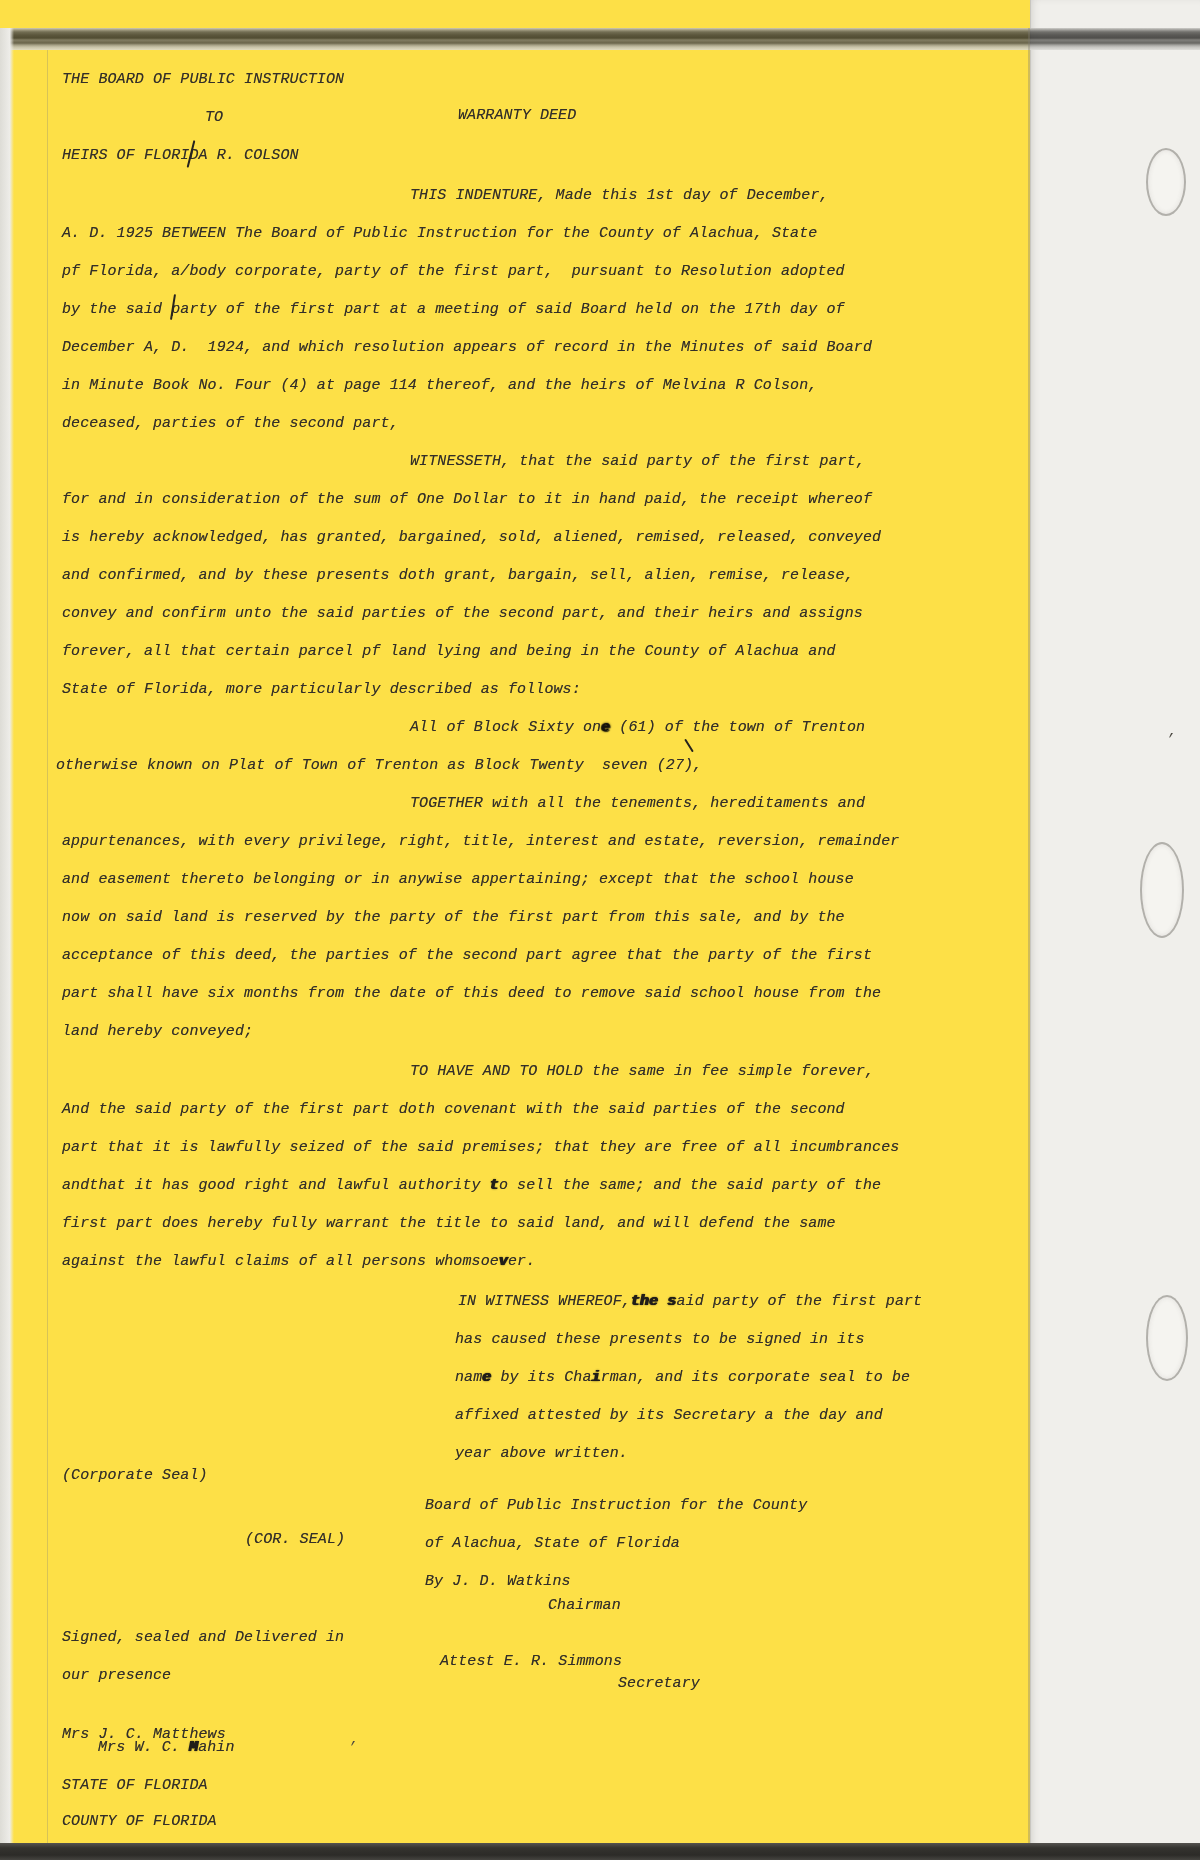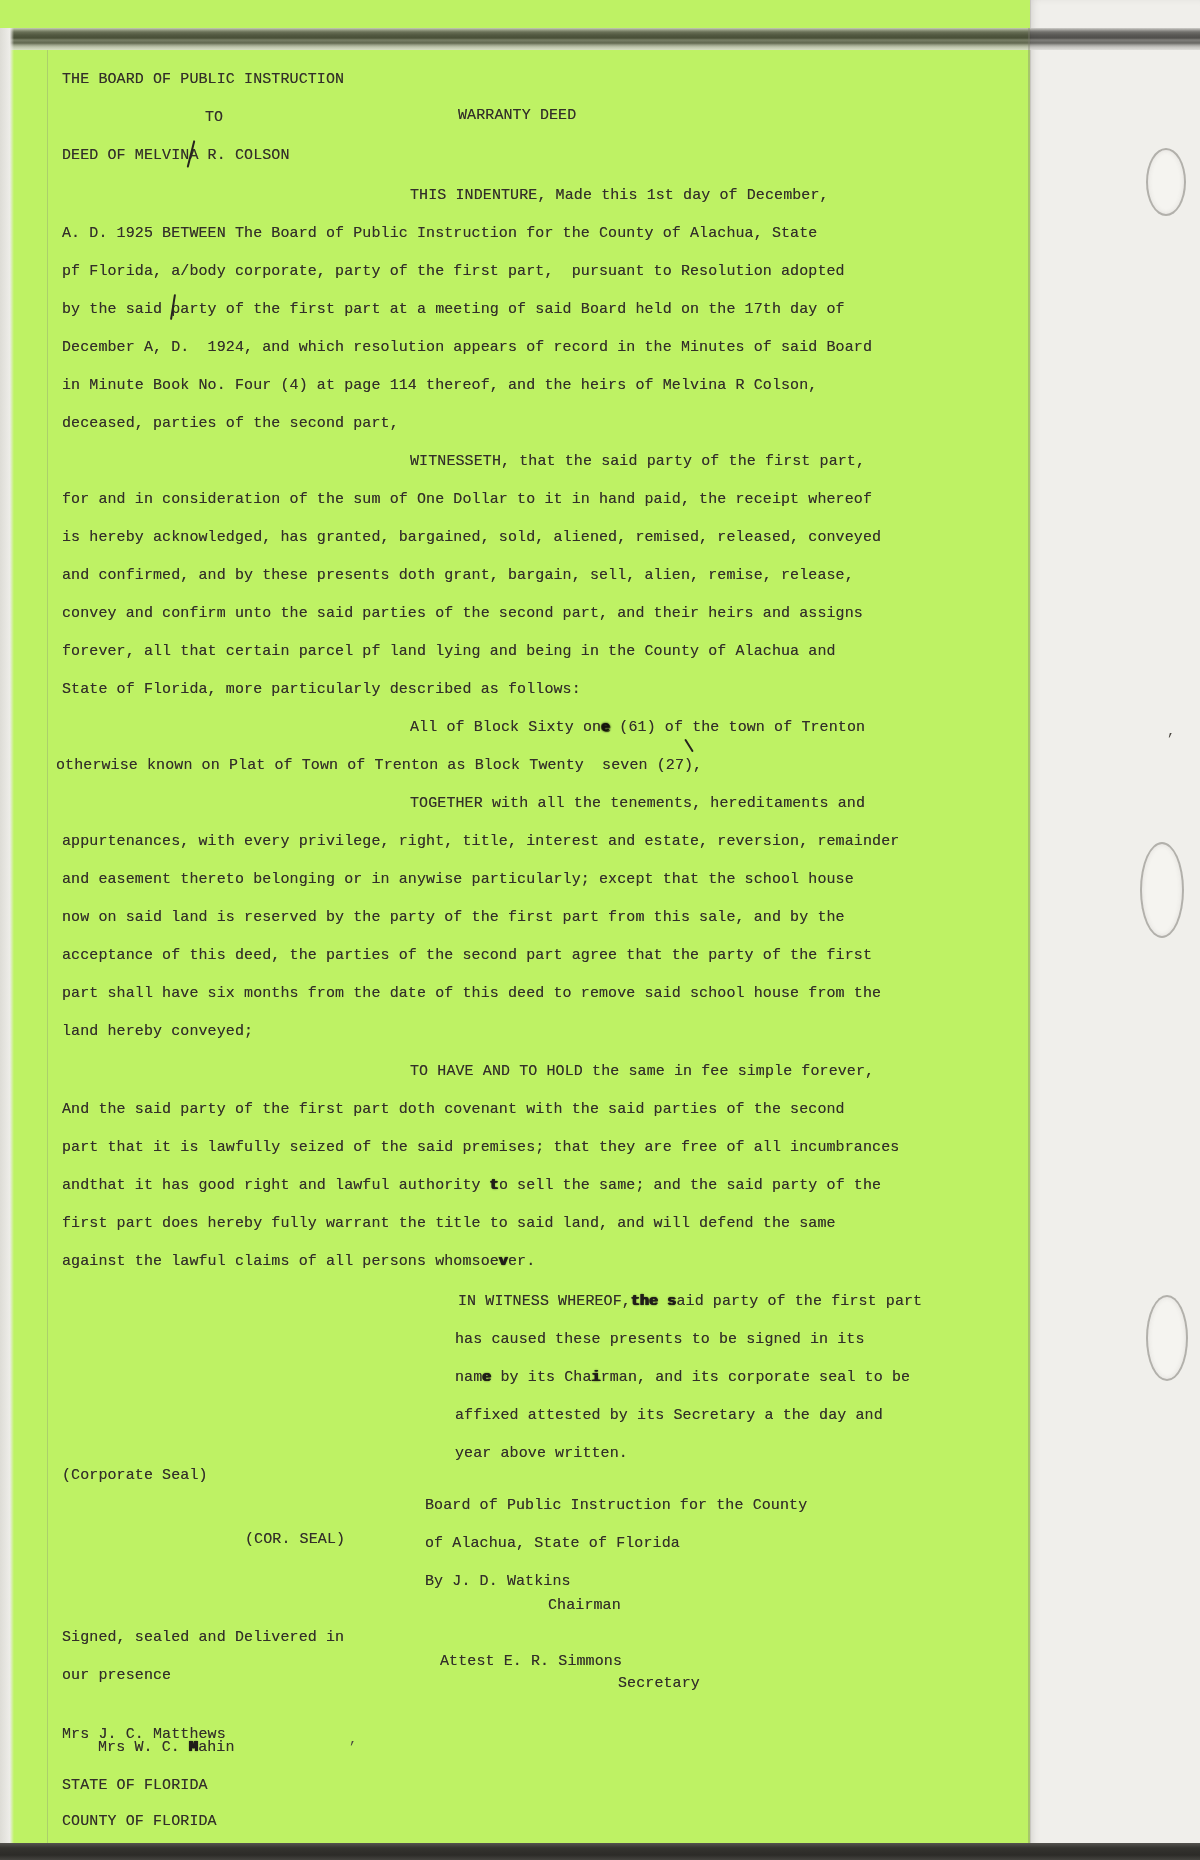--- a/index.html
+++ b/index.html
@@ -78,51 +78,51 @@
     position:absolute;
     border:2px solid rgba(122,120,113,0.55);
     border-radius:50%;
     background:rgba(248,247,243,0.6);
     box-shadow:inset 0 0 5px rgba(70,68,62,0.12);
   }
 </style>
 </head>
 <body>
 
-<div class="scan" style="background: #bef264;">
+<div class="scan" style="background: #fde047; font-style: italic;">
   <div class="right-strip" style="background: rgb(240, 239, 235);"></div>
   <div class="top-band"></div>
   <div class="bottom-strip"></div>
   <div class="page-edge-line"></div>
   <div class="left-margin-line"></div>
   <div class="left-edge-shade"></div>
   <div id="text-layer">
       <div class="tline" style="left: 62px; top: 70px;">THE BOARD OF PUBLIC INSTRUCTION</div>
       <div class="tline" style="left: 205px; top: 108px;">TO</div>
       <div class="tline" style="left: 458px; top: 106px;">WARRANTY DEED</div>
-      <div class="tline" style="left: 62px; top: 146px;">DEED OF MELVINA R. COLSON</div>
+      <div class="tline" style="left: 62px; top: 146px;">HEIRS OF FLORIDA R. COLSON</div>
       <div class="tline" style="left: 410px; top: 186px;">THIS INDENTURE, Made this 1st day of December,</div>
       <div class="tline" style="left: 62px; top: 224px;">A. D. 1925 BETWEEN The Board of Public Instruction for the County of Alachua, State</div>
       <div class="tline" style="left: 62px; top: 262px;">pf Florida, a/body corporate, party of the first part,  pursuant to Resolution adopted</div>
       <div class="tline" style="left: 62px; top: 300px;">by the said party of the first part at a meeting of said Board held on the 17th day of</div>
       <div class="tline" style="left: 62px; top: 338px;">December A, D.  1924, and which resolution appears of record in the Minutes of said Board</div>
       <div class="tline" style="left: 62px; top: 376px;">in Minute Book No. Four (4) at page 114 thereof, and the heirs of Melvina R Colson,</div>
       <div class="tline" style="left: 62px; top: 414px;">deceased, parties of the second part,</div>
       <div class="tline" style="left: 410px; top: 452px;">WITNESSETH, that the said party of the first part,</div>
       <div class="tline" style="left: 62px; top: 490px;">for and in consideration of the sum of One Dollar to it in hand paid, the receipt whereof</div>
       <div class="tline" style="left: 62px; top: 528px;">is hereby acknowledged, has granted, bargained, sold, aliened, remised, released, conveyed</div>
       <div class="tline" style="left: 62px; top: 566px;">and confirmed, and by these presents doth grant, bargain, sell, alien, remise, release,</div>
       <div class="tline" style="left: 62px; top: 604px;">convey and confirm unto the said parties of the second part, and their heirs and assigns</div>
       <div class="tline" style="left: 62px; top: 642px;">forever, all that certain parcel pf land lying and being in the County of Alachua and</div>
       <div class="tline" style="left: 62px; top: 680px;">State of Florida, more particularly described as follows:</div>
       <div class="tline" style="left: 410px; top: 718px;"><span>All of Block Sixty on</span><span class="seg-blot">e</span><span> (61) of the town of Trenton</span></div>
       <div class="tline" style="left: 56px; top: 756px;">otherwise known on Plat of Town of Trenton as Block Twenty  seven (27),</div>
       <div class="tline" style="left: 410px; top: 794px;">TOGETHER with all the tenements, hereditaments and</div>
       <div class="tline" style="left: 62px; top: 832px;">appurtenances, with every privilege, right, title, interest and estate, reversion, remainder</div>
-      <div class="tline" style="left: 62px; top: 870px;">and easement thereto belonging or in anywise particularly; except that the school house</div>
+      <div class="tline" style="left: 62px; top: 870px;">and easement thereto belonging or in anywise appertaining; except that the school house</div>
       <div class="tline" style="left: 62px; top: 908px;">now on said land is reserved by the party of the first part from this sale, and by the</div>
       <div class="tline" style="left: 62px; top: 946px;">acceptance of this deed, the parties of the second part agree that the party of the first</div>
       <div class="tline" style="left: 62px; top: 984px;">part shall have six months from the date of this deed to remove said school house from the</div>
       <div class="tline" style="left: 62px; top: 1022px;">land hereby conveyed;</div>
       <div class="tline" style="left: 410px; top: 1062px;">TO HAVE AND TO HOLD the same in fee simple forever,</div>
       <div class="tline" style="left: 62px; top: 1100px;">And the said party of the first part doth covenant with the said parties of the second</div>
       <div class="tline" style="left: 62px; top: 1138px;">part that it is lawfully seized of the said premises; that they are free of all incumbrances</div>
       <div class="tline" style="left: 62px; top: 1176px;"><span>andthat it has good right and lawful authority </span><span class="seg-overstrike">t</span><span>o sell the same; and the said party of the</span></div>
       <div class="tline" style="left: 62px; top: 1214px;">first part does hereby fully warrant the title to said land, and will defend the same</div>
       <div class="tline" style="left: 62px; top: 1252px;"><span>against the lawful claims of all persons whomsoe</span><span class="seg-overstrike">v</span><span>er.</span></div>

